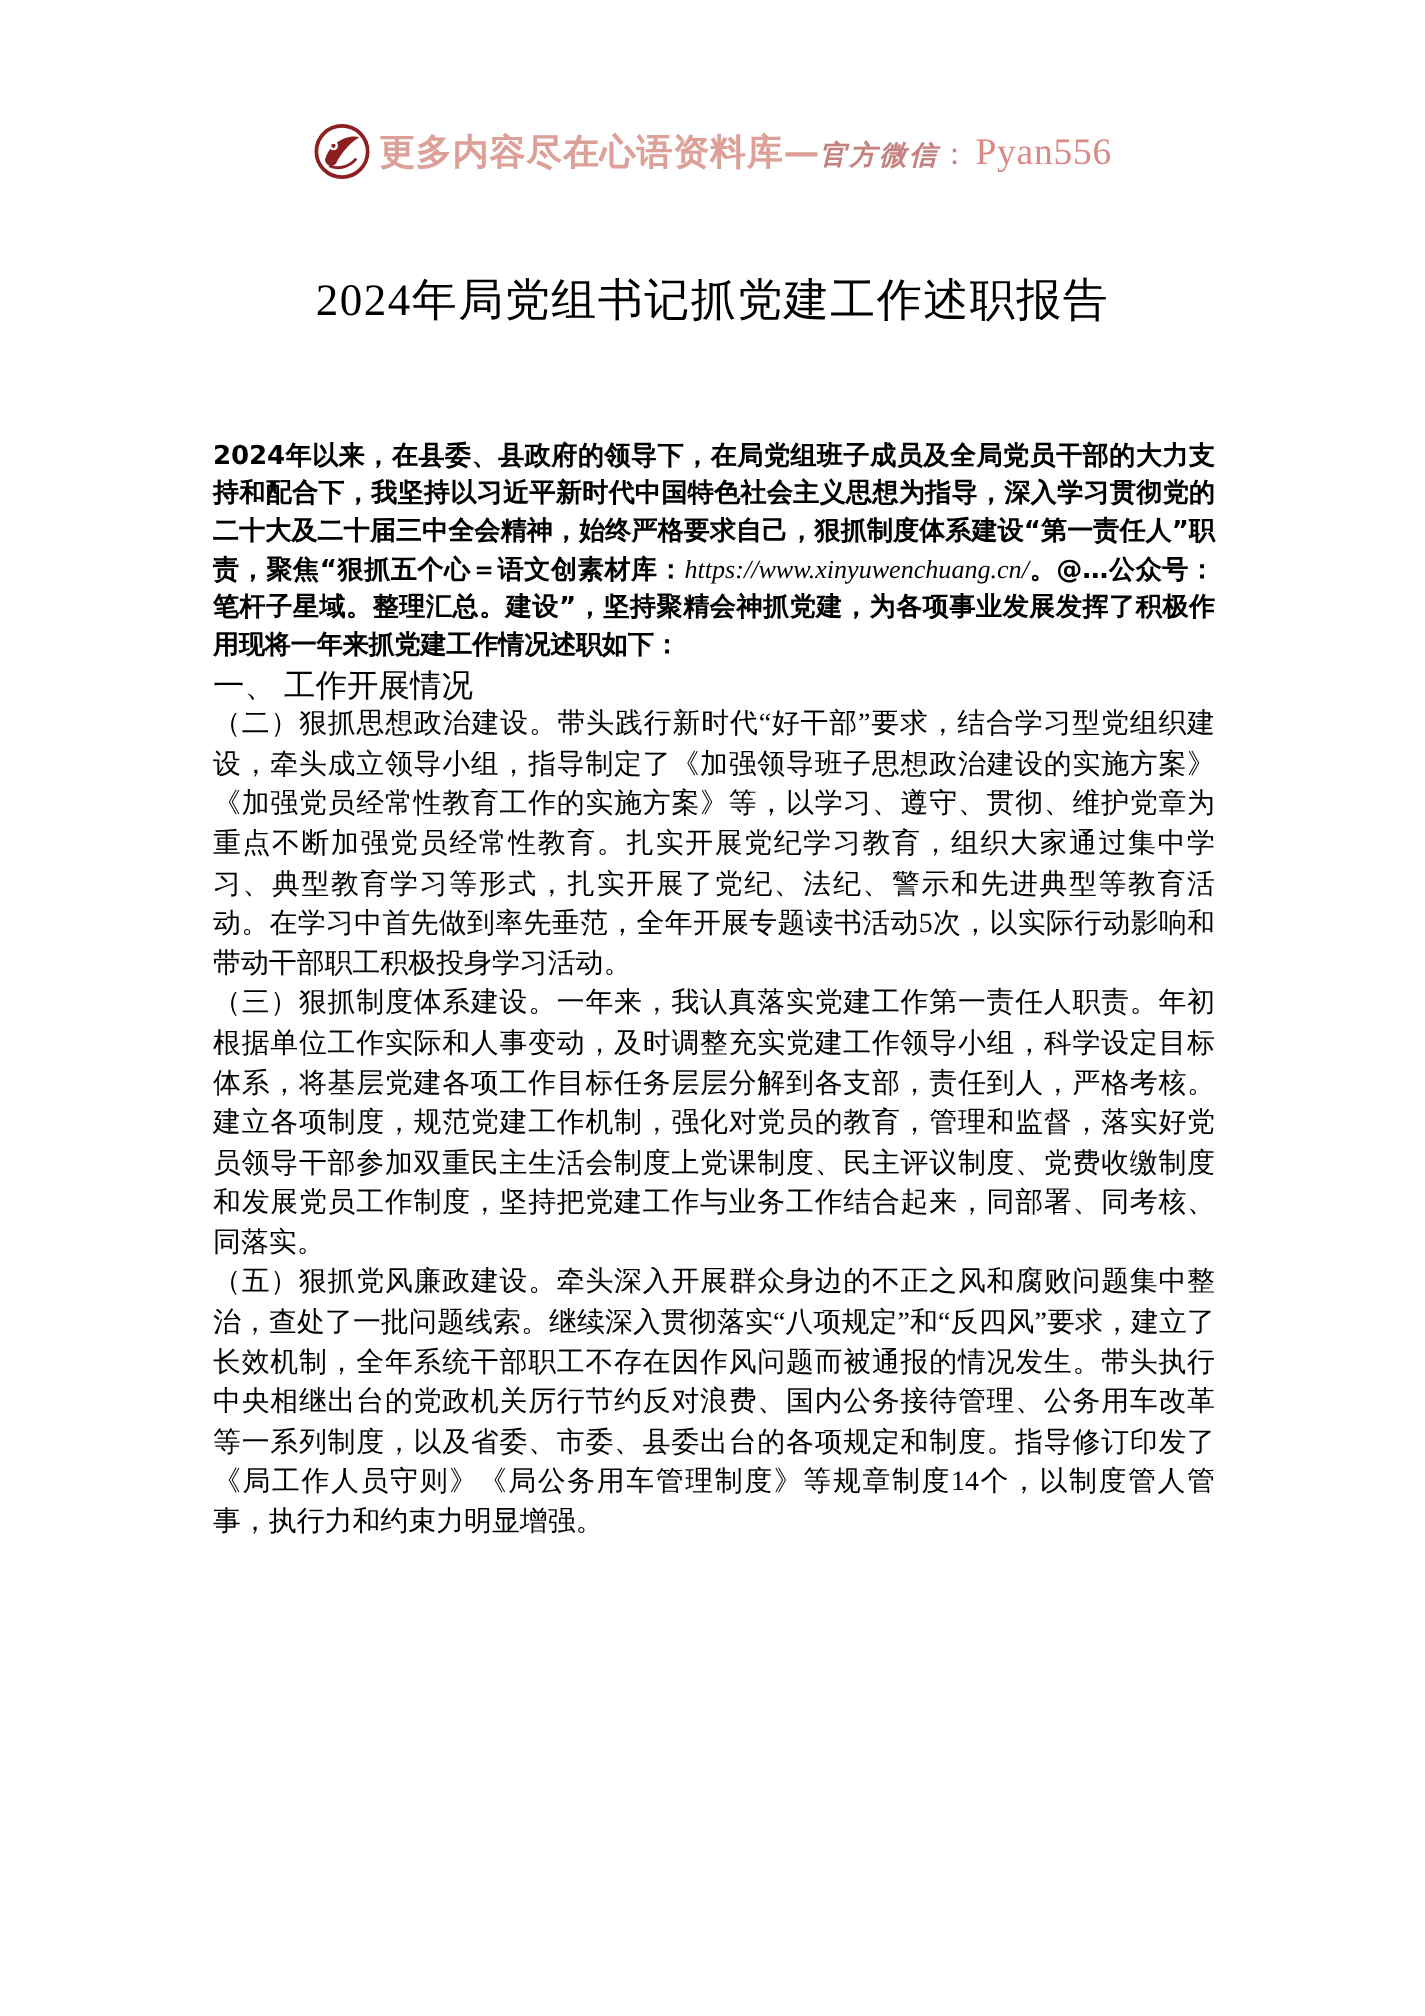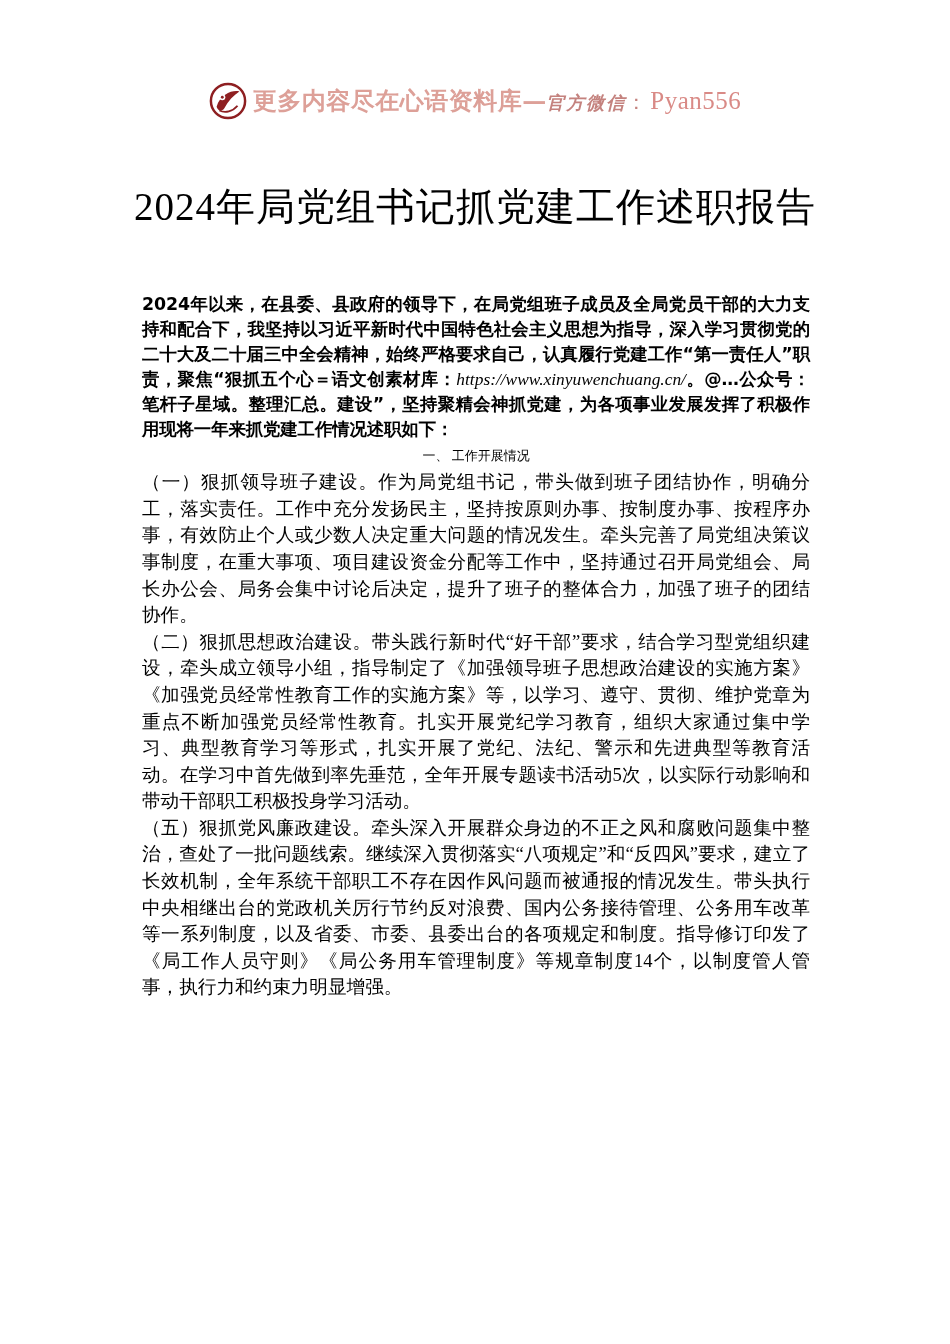--- a/index.html
+++ b/index.html
@@ -79,21 +79,21 @@
   }
 
   
   .doc-title {
     position: absolute;
     top: 148px;
     left: 0;
     width: 950px;
     text-align: center;
     font-family: "Liberation Serif", "DejaVu Serif", serif;
-    font-size: 39px;
+    font-size: 30px;
     font-weight: 400;
     letter-spacing: 1px;
     color: #000;
     margin-top: 32px;
   }
 
   
   .body-area {
     position: absolute;
     top: 292px;
@@ -117,23 +117,23 @@
     font-family: "Liberation Serif", "DejaVu Serif", serif;
     font-weight: 400;
     letter-spacing: 0;
     font-style: italic;
   }
 
   
   .sec-heading {
     margin: 0;
     font-family: "Liberation Serif", "DejaVu Serif", serif;
-    font-size: 13px;
+    font-size: 21px;
     line-height: 26.6px;
-    text-align: center;
+    text-align: left;
     color: #000;
   }
   p.para {
     margin: 0;
     font-family: "Liberation Serif", "DejaVu Serif", serif;
     font-size: 18.6px;
     line-height: 26.6px;
     text-align: justify;
     text-justify: inter-ideograph;
     color: #000;
@@ -158,26 +158,26 @@
         <span class="wm-wechat">官方微信</span>
         <span class="wm-colon">：</span>
         <span class="wm-id">Pyan556</span>
     </span>
   </div>
 
   <h1 class="doc-title">2024年局党组书记抓党建工作述职报告</h1>
 
   <div class="body-area">
 
-    <p class="lead"><span>2024年以来，在县委、县政府的领导下，在局党组班子成员及全局党员干部的大力支持和配合下，我坚持以习近平新时代中国特色社会主义思想为指导，深入学习贯彻党的二十大及二十届三中全会精神，始终严格要求自己，认真履行党建工作“第一责任人”职责，聚焦“狠抓五个心＝语文创素材库：</span><span class="url">https://www.xinyuwenchuang.cn/</span><span>。@…公众号：笔杆子星域。整理汇总。建设”，坚持聚精会神抓党建，为各项事业发展发挥了积极作用现将一年来抓党建工作情况述职如下：</span></p>
+    <p class="lead"><span>2024年以来，在县委、县政府的领导下，在局党组班子成员及全局党员干部的大力支持和配合下，我坚持以习近平新时代中国特色社会主义思想为指导，深入学习贯彻党的二十大及二十届三中全会精神，始终严格要求自己，狠抓制度体系建设“第一责任人”职责，聚焦“狠抓五个心＝语文创素材库：</span><span class="url">https://www.xinyuwenchuang.cn/</span><span>。@…公众号：笔杆子星域。整理汇总。建设”，坚持聚精会神抓党建，为各项事业发展发挥了积极作用现将一年来抓党建工作情况述职如下：</span></p>
 
     <div class="sec-heading">一、 工作开展情况</div>
 
-    <p class="para">（一）狠抓领导班子建设。作为局党组书记，带头做到班子团结协作，明确分工，落实责任。工作中充分发扬民主，坚持按原则办事、按制度办事、按程序办事，有效防止个人或少数人决定重大问题的情况发生。牵头完善了局党组决策议事制度，在重大事项、项目建设资金分配等工作中，坚持通过召开局党组会、局长办公会、局务会集中讨论后决定，提升了班子的整体合力，加强了班子的团结协作。</p>
     <p class="para">（二）狠抓思想政治建设。带头践行新时代“好干部”要求，结合学习型党组织建设，牵头成立领导小组，指导制定了《加强领导班子思想政治建设的实施方案》《加强党员经常性教育工作的实施方案》等，以学习、遵守、贯彻、维护党章为重点不断加强党员经常性教育。扎实开展党纪学习教育，组织大家通过集中学习、典型教育学习等形式，扎实开展了党纪、法纪、警示和先进典型等教育活动。在学习中首先做到率先垂范，全年开展专题读书活动5次，以实际行动影响和带动干部职工积极投身学习活动。</p>
+    <p class="para">（三）狠抓制度体系建设。一年来，我认真落实党建工作第一责任人职责。年初根据单位工作实际和人事变动，及时调整充实党建工作领导小组，科学设定目标体系，将基层党建各项工作目标任务层层分解到各支部，责任到人，严格考核。建立各项制度，规范党建工作机制，强化对党员的教育，管理和监督，落实好党员领导干部参加双重民主生活会制度上党课制度、民主评议制度、党费收缴制度和发展党员工作制度，坚持把党建工作与业务工作结合起来，同部署、同考核、同落实。</p>
     <p class="para">（五）狠抓党风廉政建设。牵头深入开展群众身边的不正之风和腐败问题集中整治，查处了一批问题线索。继续深入贯彻落实“八项规定”和“反四风”要求，建立了长效机制，全年系统干部职工不存在因作风问题而被通报的情况发生。带头执行中央相继出台的党政机关厉行节约反对浪费、国内公务接待管理、公务用车改革等一系列制度，以及省委、市委、县委出台的各项规定和制度。指导修订印发了《局工作人员守则》《局公务用车管理制度》等规章制度14个，以制度管人管事，执行力和约束力明显增强。</p>
   </div>
 
   <div class="watermark watermark-bottom">
     <svg class="wm-logo" viewBox="0 0 40 40" aria-hidden="true">
       <circle cx="20" cy="20" r="18" fill="none" stroke="#8e1f21" stroke-width="2.6"></circle>
       <path d="M8 26 C12 12, 26 8, 32 10 C26 14, 20 20, 16 28 C13 32, 9 30, 8 26 Z" fill="#8e1f21"></path>
       <path d="M11 30 C17 33, 25 31, 30 25" fill="none" stroke="#8e1f21" stroke-width="2"></path>
       <circle cx="14" cy="16" r="3.2" fill="#ffffff"></circle>
       <circle cx="14" cy="16" r="1.5" fill="#8e1f21"></circle>

